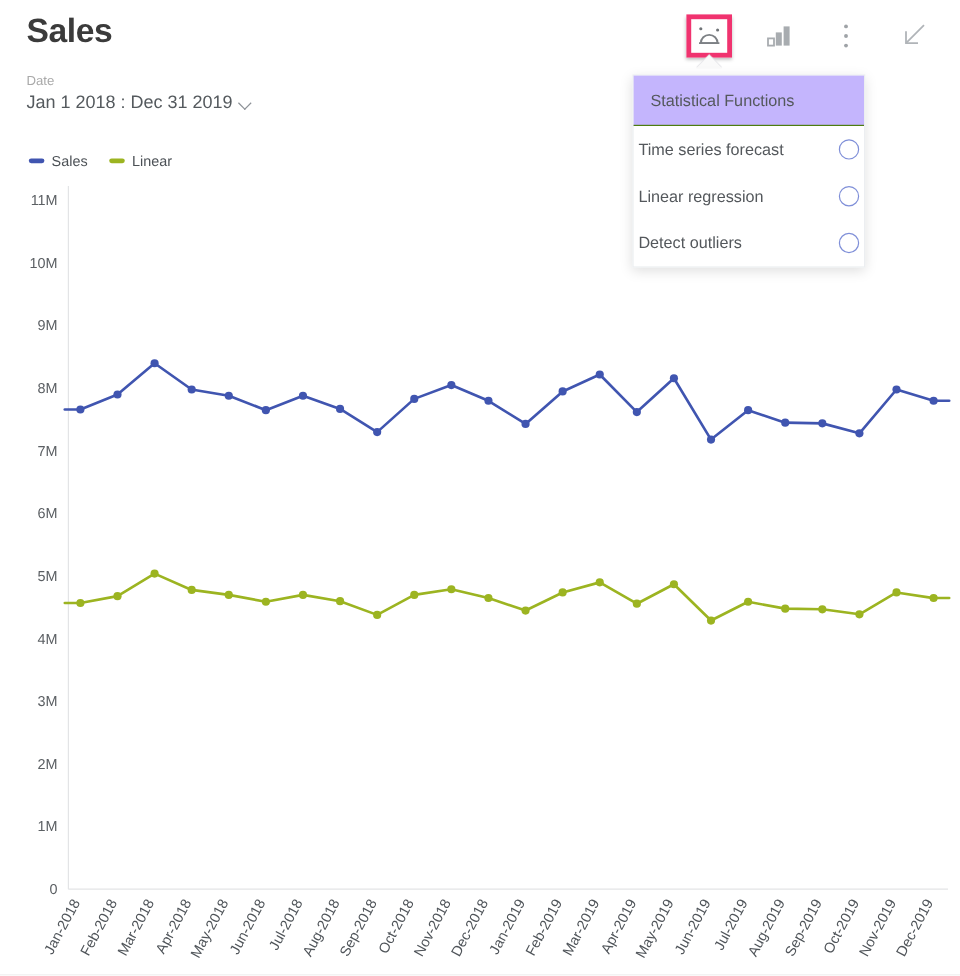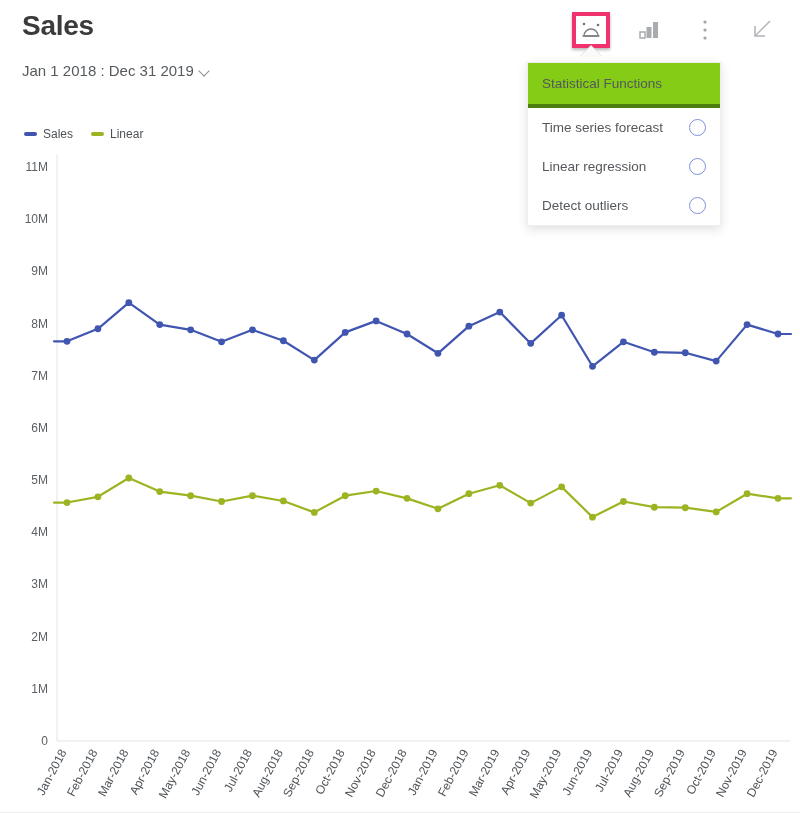--- a/index.html
+++ b/index.html
@@ -53,26 +53,26 @@
     filter: drop-shadow(0 -1px 0 #e4e4e8);
   }
 
   
   .menu {
     position: absolute; left: 527px; top: 62px; width: 194px;
     background: #fff; border: 1px solid #eceef1;
     box-shadow: 0 3px 10px rgba(0,0,0,.13); z-index: 30;
   }
   .menu-header {
-    background: #84cc16; color: #54585c; font-size: 13.5px;
-    padding: 13px 14px; border-bottom: 4px solid #4d7c0f;
+    background: #c4b5fd; color: #54585c; font-size: 13.5px;
+    padding: 13px 14px; border-bottom: 1px solid #4d7c0f;
   }
   .menu-item {
     display: flex; align-items: center; justify-content: space-between;
-    padding: 11px 14px; font-size: 13.5px; color: #54585c; cursor: pointer;
+    padding: 11px 4px; font-size: 13.5px; color: #54585c; cursor: pointer;
   }
   .toggle-circle {
     width: 17px; height: 17px; border-radius: 50%;
     border: 1.4px solid #7f8fd8; background: #fff; flex: none;
   }
 
   
   .legend {
     position: absolute; left: 24px; top: 127px;
     display: flex; align-items: center; gap: 18px;
@@ -93,20 +93,21 @@
   .bottom-rule { position: absolute; left: 0; bottom: 0; width: 800px; height: 1px; background: #ececec; }
 </style>
 </head>
 <body>
 
 <div id="root">
 
   <div class="page-title">Sales</div>
 
   <div class="date-block">
+    <div class="date-label">Date</div>
     <div class="date-value">
       <span>Jan 1 2018 : Dec 31 2019</span>
       <span class="chev"></span>
     </div>
   </div>
 
   <div class="toolbar">
     <div class="tb-btn active" style="border-color: rgb(240, 51, 111);">
       <svg width="22" height="20" viewBox="0 0 22 20">
         <path d="M4 16 A7 7 0 0 1 18 16 Z" fill="none" stroke="#7d8185" stroke-width="1.5"></path>

